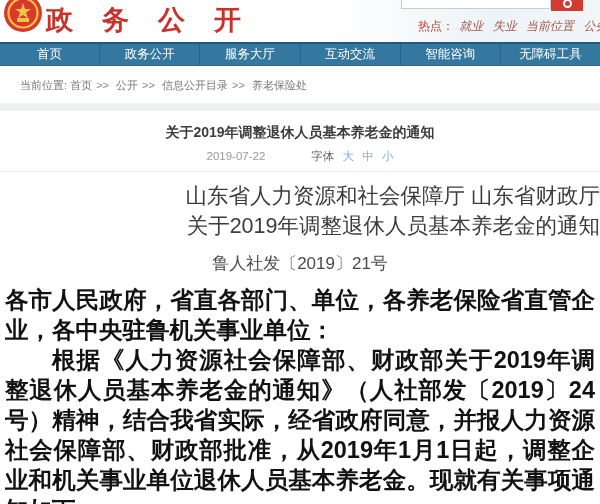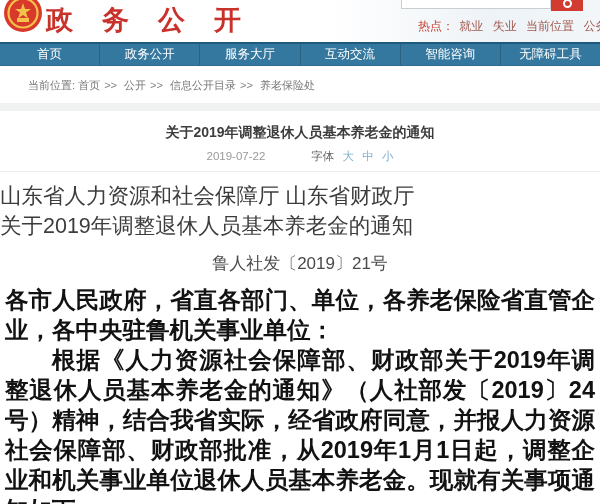--- a/index.html
+++ b/index.html
@@ -14,47 +14,47 @@
   .site-title { position:absolute; left:46px; top:2px; font-size:27px; font-weight:bold;
     color:#c9312b; letter-spacing:29px; white-space:nowrap; }
   .search-box { position:absolute; top:-14px; right:17px; display:flex; }
   .search-input { width:150px; height:23px; border:1px solid #c9ced3; background:#fff;
     font-size:12px; padding:0 6px; outline:none; }
   .search-btn { width:32px; height:25px; background:#d23c30; border:none; cursor:pointer;
     display:flex; align-items:flex-end; justify-content:center; padding-bottom:3px; }
   .search-glyph { width:9px; height:9px; border:2px solid #fff; border-radius:50%; display:block; }
   .hot-topics { position:absolute; top:18px; left:418px; white-space:nowrap; font-size:12px; }
   .hot-label { color:#c43f31; font-weight:normal; margin-right:2px; }
-  .hot-link { color:#a2594e; margin-right:6px; text-decoration:none; }
+  .hot-link { color:#a2594e; margin-right:6px; text-decoration:none;font-style:italic; }
 
   
   .navbar { display:flex; height:24px; background:#35789f; border-top:2px solid #1e5a80;
     border-bottom:1px solid #2c6a92; }
   .nav-item { flex:1; display:flex; align-items:center; justify-content:center;
     color:#ffffff; font-size:12.5px; text-decoration:none;
     border-right:1px solid rgba(0,0,0,0.18); }
   .nav-item:last-child { border-right:none; }
 
   
-  .breadcrumb { padding:12px 0 10px 28px; font-size:11px; color:#777; background:#fff; }
+  .breadcrumb { padding:12px 0 10px 20px; font-size:11px; color:#777; background:#fff; }
   .crumb { color:#777; text-decoration:none; }
   .crumb-sep { color:#888; margin:0 4px; }
   .gray-band { height:8px; background:#f0f1f1; }
 
   
   .content { background:#fff; padding-top:12px; }
   .list-title { text-align:center; font-size:14px; font-weight:bold; color:#3d3d3d;
     line-height:18px; }
   .meta { margin-top:8px; display:flex; justify-content:center; align-items:flex-end;
     gap:46px; font-size:11.5px; line-height:15px; }
   .meta-date { color:#999; }
   .font-size-ctl { color:#666; }
   .fs-link { color:#7fb0d0; text-decoration:none; margin-left:5px; cursor:pointer; }
   .divider { border-bottom:1px solid #ececec; margin-top:7px; }
-  .doc-heading { margin-top:9px; text-align:left; font-size:21.5px; color:#3c3c3c;
+  .doc-heading { margin-top:9px; text-align:right; font-size:21.5px; color:#3c3c3c;
     line-height:30px; font-weight:400; }
   .doc-number { margin-top:13px; text-align:center; font-size:17px; color:#4a4a4a;
     line-height:20px; }
   .doc-body { margin-top:11px; padding:0 5px; font-size:23.5px; font-weight:bold;
     color:#121212; line-height:30px; text-align:justify; }
   .doc-body p.indent { text-indent:2em; }
 </style>
 </head>
 <body>
 

